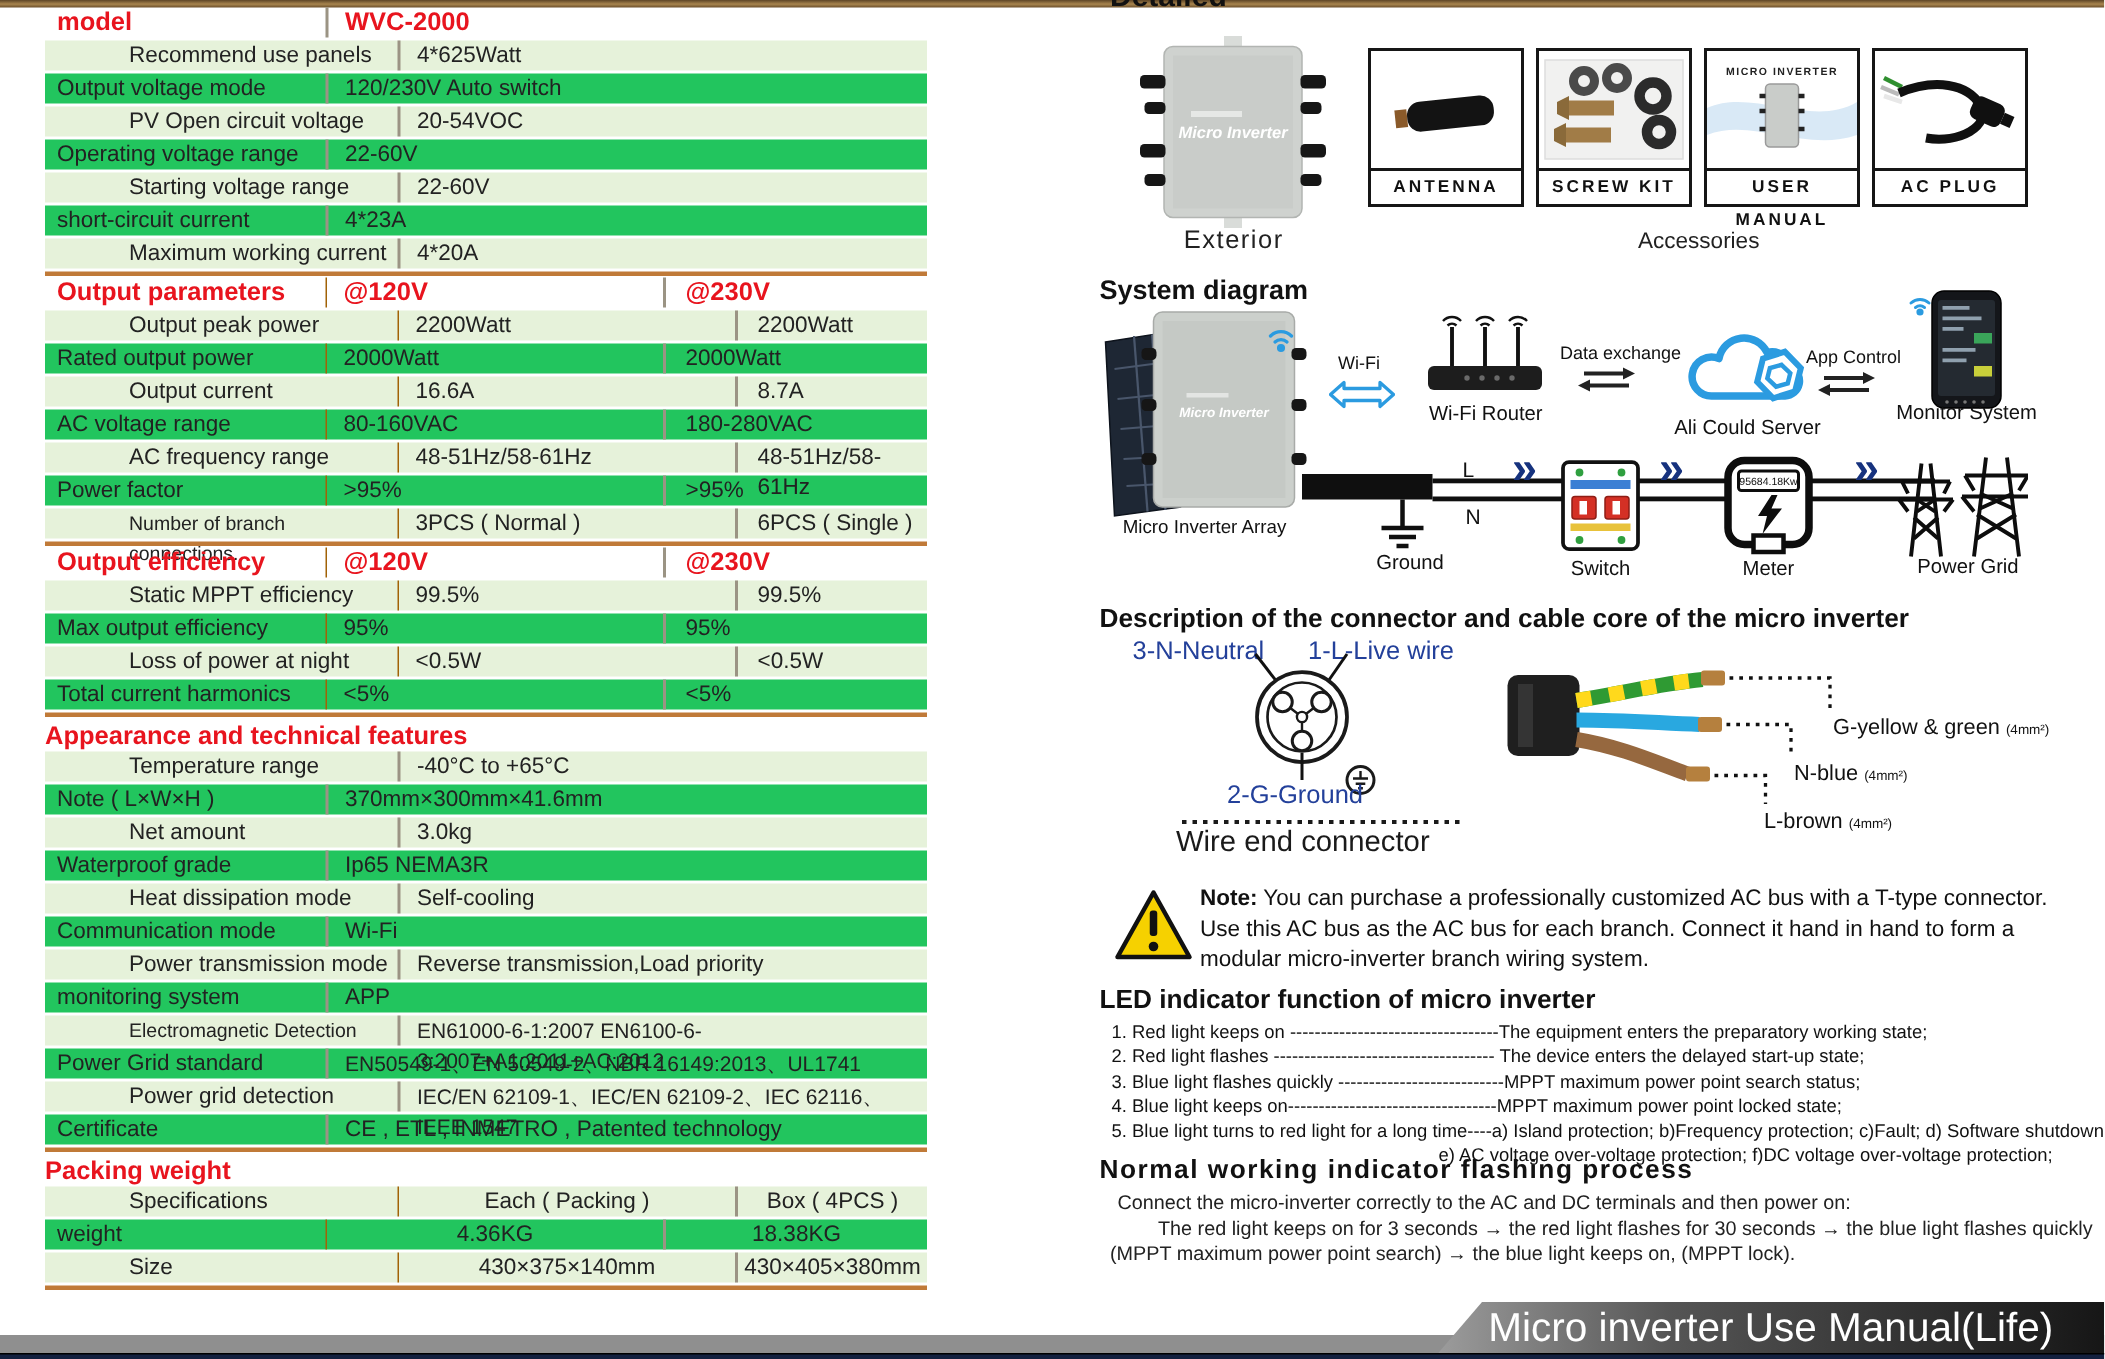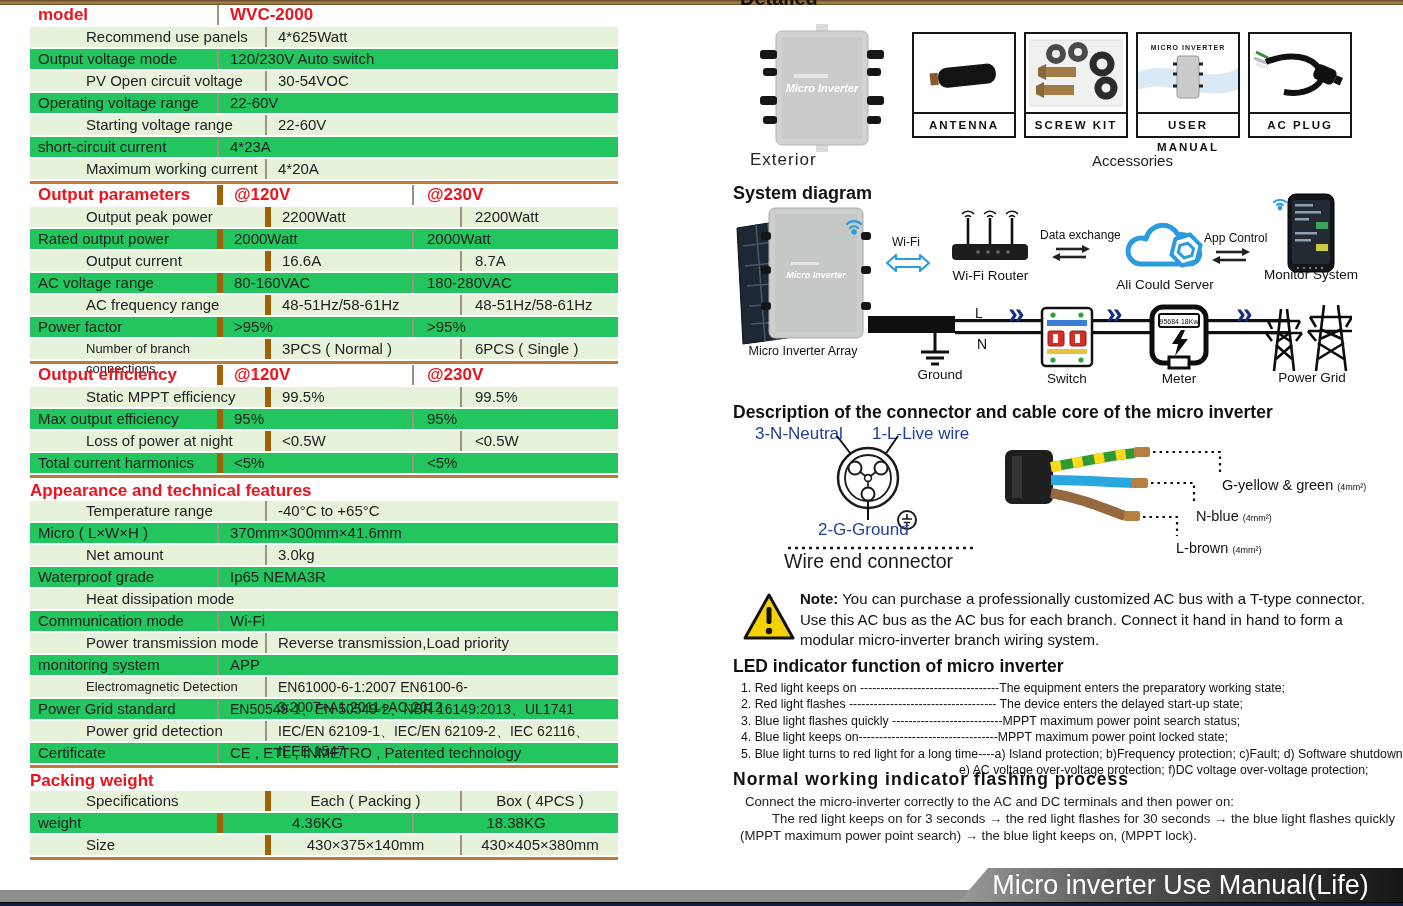--- a/index.html
+++ b/index.html
@@ -10,21 +10,21 @@
   .top-border{left:0;top:0;width:1403px;height:5px;background:linear-gradient(#5d4526,#a8854e 55%,#6b4f2b);}
   
   .left-col{left:30px;top:5px;width:588px;}
   .thead,.trow{display:flex;height:20px;line-height:20px;margin-bottom:2px;}
   .thead{font-weight:bold;font-size:17px;color:#e8141e;}
   .trow{font-size:15px;color:#222;}
   .bg-g{background:#e6f2da;padding-left:48px;} .bg-c{background:#22c55e;}
   .c-label{width:187px;padding-left:8px;box-sizing:border-box;}
   .c-val{flex:1;border-left:2px solid #9b9484;padding-left:11px;box-sizing:border-box;}
   .c-l3{width:187px;padding-left:8px;box-sizing:border-box;}
-  .c-m3{width:195px;border-left:6px solid #a16207;padding-left:11px;box-sizing:border-box;}
+  .c-m3{width:225px;border-left:1px solid #a16207;padding-left:11px;box-sizing:border-box;}
   .c-r3{flex:1;border-left:2px solid #9b9484;padding-left:13px;box-sizing:border-box;}
   .ctr{text-align:center;padding-left:0;}
   .small-lbl{font-size:13px;}
   .sec-line{border-top:3px solid #c07a38;margin-bottom:1px;height:0;}
   .sec-h{color:#e8141e;font-size:17px;font-weight:bold;height:22px;line-height:24px;}
   
   .h-bold{font-weight:bold;color:#111;}
   .acc-box{border:2px solid #161616;background:#fff;box-sizing:border-box;}
   .acc-img{height:78px;display:flex;align-items:center;justify-content:center;}
   .acc-lab{height:22px;border-top:2px solid #161616;text-align:center;font-weight:bold;
@@ -61,21 +61,21 @@
     <div class="trow bg-g">
         <div class="c-label">Recommend use panels</div>
         <div class="c-val">4*625Watt</div>
       </div>
     <div class="trow bg-c">
         <div class="c-label">Output voltage mode</div>
         <div class="c-val">120/230V Auto switch</div>
       </div>
     <div class="trow bg-g">
         <div class="c-label">PV Open circuit voltage</div>
-        <div class="c-val">30-54VOC</div>
+        <div class="c-val">20-54VOC</div>
       </div>
     <div class="trow bg-c">
         <div class="c-label">Operating voltage range</div>
         <div class="c-val">22-60V</div>
       </div>
     <div class="trow bg-g">
         <div class="c-label">Starting voltage range</div>
         <div class="c-val">22-60V</div>
       </div>
     <div class="trow bg-c">
@@ -156,33 +156,34 @@
         <div class="c-r3">&lt;5%</div>
       </div>
     <div class="sec-line"></div>
 
     <div class="sec-h">Appearance and technical features</div>
     <div class="trow bg-g">
         <div class="c-label">Temperature range</div>
         <div class="c-val">-40°C to +65°C</div>
       </div>
     <div class="trow bg-c">
-        <div class="c-label">Micro ( L×W×H )</div>
+        <div class="c-label">Note ( L×W×H )</div>
         <div class="c-val">370mm×300mm×41.6mm</div>
       </div>
     <div class="trow bg-g">
         <div class="c-label">Net amount</div>
         <div class="c-val">3.0kg</div>
       </div>
     <div class="trow bg-c">
         <div class="c-label">Waterproof grade</div>
         <div class="c-val">Ip65 NEMA3R</div>
       </div>
     <div class="trow bg-g">
         <div class="c-label">Heat dissipation mode</div>
+        <div class="c-val">Self-cooling</div>
       </div>
     <div class="trow bg-c">
         <div class="c-label">Communication mode</div>
         <div class="c-val">Wi-Fi</div>
       </div>
     <div class="trow bg-g">
         <div class="c-label">Power transmission mode</div>
         <div class="c-val">Reverse transmission,Load priority</div>
       </div>
     <div class="trow bg-c">
@@ -237,21 +238,21 @@
       <rect x="3" y="44" width="14" height="8" rx="3" fill="#161616"></rect>
     <rect x="0" y="72" width="17" height="9" rx="3" fill="#161616"></rect>
       <rect x="3" y="92" width="14" height="8" rx="3" fill="#161616"></rect>
     <rect x="107" y="26" width="17" height="9" rx="3" fill="#161616"></rect>
       <rect x="107" y="44" width="14" height="8" rx="3" fill="#161616"></rect>
     <rect x="107" y="72" width="17" height="9" rx="3" fill="#161616"></rect>
       <rect x="107" y="92" width="14" height="8" rx="3" fill="#161616"></rect>
     <rect x="34" y="50" width="34" height="4" fill="#e6e8e6"></rect>
     <text x="62" y="68" text-anchor="middle" font-size="11" font-style="italic" font-weight="bold" fill="#fff">Micro Inverter</text>
   </svg>
-  <div class="abs" style="left:750px;top:150px;width:145px;text-align:left;font-size:17px;letter-spacing:1px;color:#222">Exterior</div>
+  <div class="abs" style="left:750px;top:150px;width:145px;text-align:center;font-size:17px;letter-spacing:1px;color:#222">Exterior</div>
 
   <div class="abs acc-box" style="left:912px;top:32px;width:104px;height:106px">
     <div class="acc-img">
       <svg width="100" height="70" viewBox="0 0 100 70">
           <g transform="rotate(-6 50 38)">
             <rect x="16" y="32" width="8" height="12" fill="#8a5a2a"></rect>
             <rect x="24" y="28" width="58" height="20" rx="9" fill="#131313"></rect>
           </g>
         </svg>
     </div>

